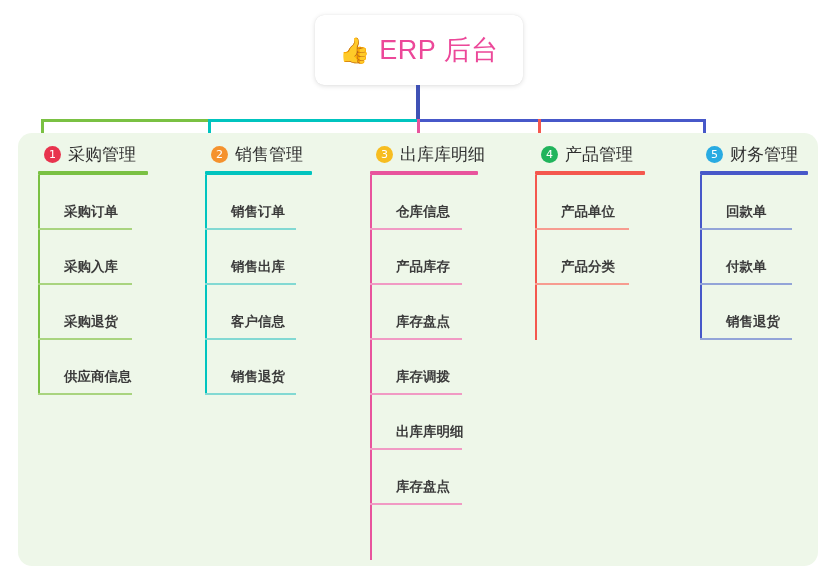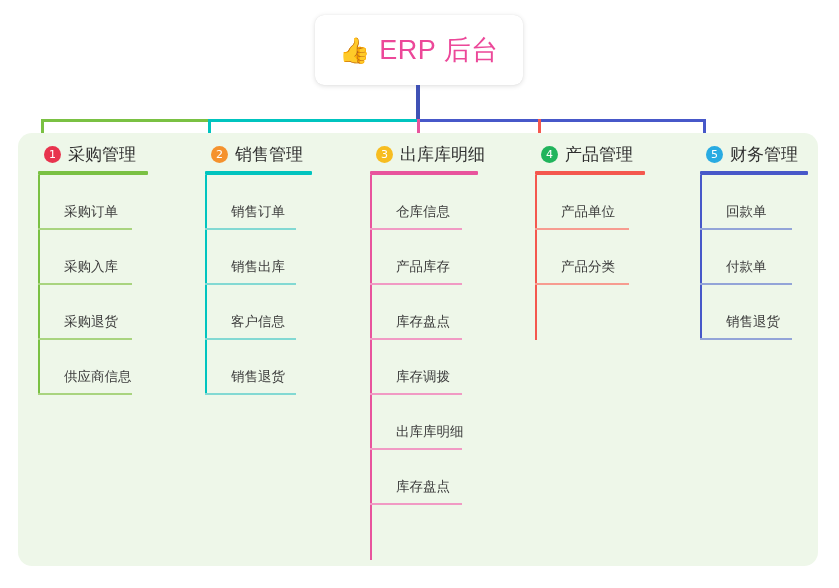--- a/index.html
+++ b/index.html
@@ -41,21 +41,21 @@
     flex:0 0 auto;font-family:"DejaVu Sans",sans-serif;
   }
   .head-label{font-size:17px;color:#2f2f2f;white-space:nowrap;}
   .head-rule{height:4px;border-radius:1px;margin-top:4px;}
 
   .items{position:relative;margin-top:0;}
   .spine{position:absolute;left:0;top:0;width:2px;}
   .item{position:relative;height:55px;}
   .item-label{
     position:absolute;left:26px;bottom:9px;
-    font-size:13.5px;color:#3b3b3b;white-space:nowrap;
+    font-size:13.5px;color:#3b3b3b;white-space:nowrap;font-weight:bold;
   }
   .item-rule{position:absolute;left:0;bottom:0;height:2px;}
 </style>
 </head>
 <body>
 
 <div id="root">
 
   <div class="title-card">
     <div class="title-inner">

